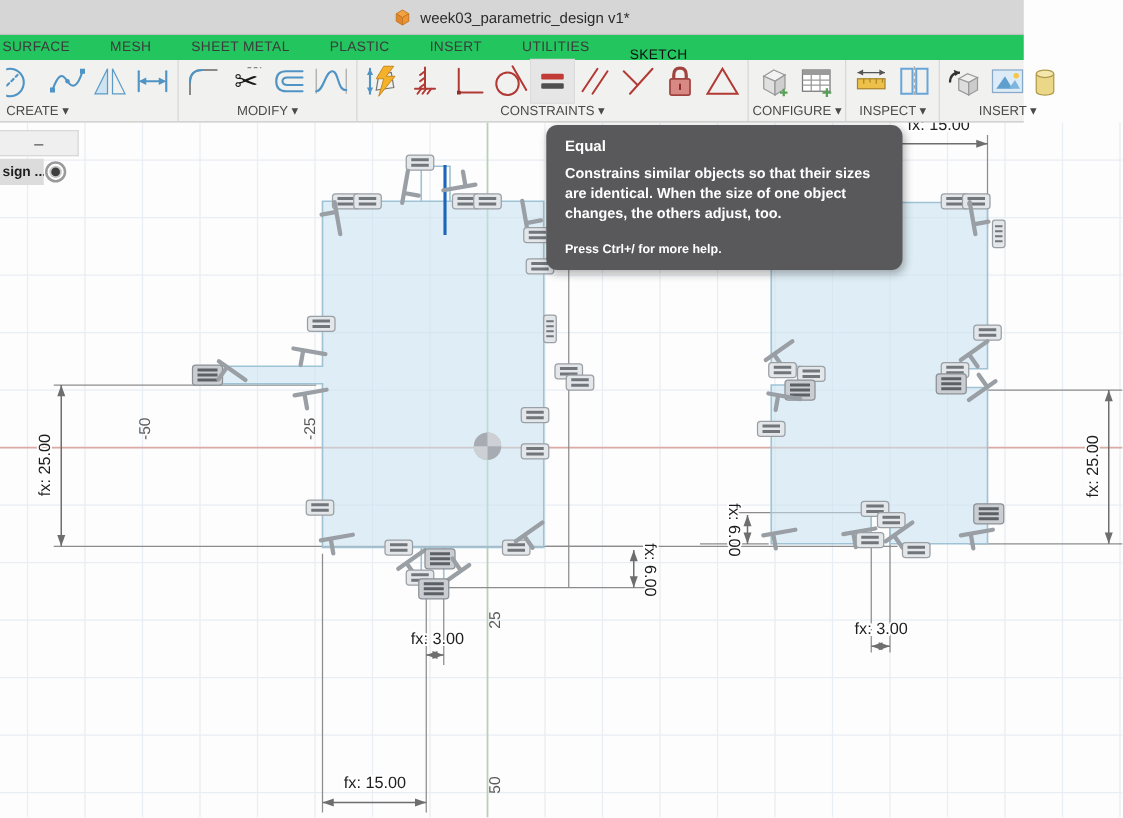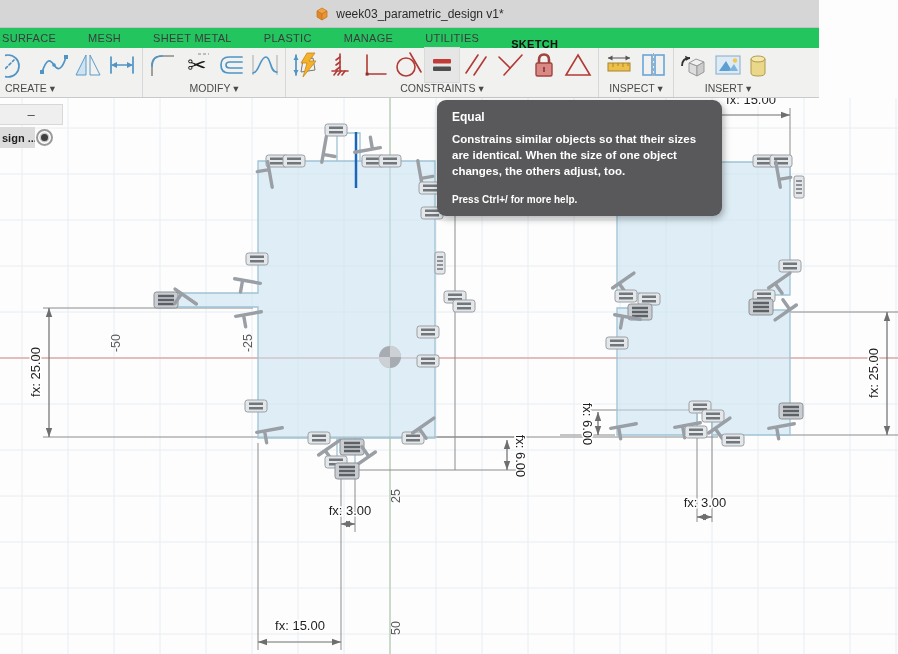--- a/index.html
+++ b/index.html
@@ -6,21 +6,21 @@
   body{width:898px;height:654px;overflow:hidden;position:relative;background:#fdfdfd;
        font-family:"Liberation Sans",sans-serif;-webkit-font-smoothing:antialiased;}
   #sk{position:absolute;left:0;top:0;z-index:0;font-family:"Liberation Sans",sans-serif;}
   
   #header{position:absolute;left:0;top:0;width:819px;z-index:2;border-radius:17px;}
   .titlebar{height:27px;background:#d6d6d6;border-bottom:1px solid #c2c2c2;display:flex;
             align-items:center;justify-content:center;gap:7px;font-size:12px;color:#2b2b2b;}
   .tabbar{height:20px;background:#22c55e;display:flex;gap:32px;padding-left:2px;
           font-size:11px;color:#3c3c3c;align-items:stretch;letter-spacing:.3px;}
   .tab{display:flex;align-items:center;cursor:default;}
-  .tab.active{font-weight:bold;color:#101010;box-shadow:inset 0 -3px 0 #1a1a1a;padding:0 10px;margin:16px -10px;}
+  .tab.active{font-weight:normal;color:#101010;box-shadow:inset 0 -3px 0 #1a1a1a;padding:0 10px;margin:16px -10px;}
   .toolbar{height:49px;background:#f1f1f0;border-bottom:1px solid #c9c9c9;display:flex;}
   .tgroup{display:flex;flex-direction:column;border-right:1px solid #d8d8d8;padding:0 3px;}
   .tgroup:last-child{border-right:none;}
   .icons{display:flex;flex:1;align-items:center;}
   .icell{width:34px;height:34px;display:flex;align-items:center;justify-content:center;}
   .icell.active{background:#e6e6e6;outline:1px solid #dadada;}
   .glabel{font-size:10.5px;color:#4a4a4a;text-align:center;padding-bottom:3px;white-space:nowrap;}
   .glabel.left{text-align:left;padding-left:2px;}
   #toolbar svg .sb{stroke:#4f94c4;fill:none;stroke-width:1.7;stroke-linecap:round;}
   #toolbar svg .fb{fill:#4f94c4;stroke:none;}
@@ -372,21 +372,21 @@
       <path d="M2 4 L7 7 L7 13 L2 10 Z" fill="#e0862c" stroke="#c87820" stroke-width="0.8"></path>
       <path d="M7 7 L12 4 L12 10 L7 13 Z" fill="#ea9436" stroke="#c87820" stroke-width="0.8"></path>
     </svg>
     <span>week03_parametric_design v1*</span>
   </div>
   <div class="tabbar" id="tabbar">
       <div class="tab">SURFACE</div>
       <div class="tab">MESH</div>
       <div class="tab">SHEET METAL</div>
       <div class="tab">PLASTIC</div>
-      <div class="tab">MANAGE</div>
+      <div class="tab">INSERT</div>
       <div class="tab">UTILITIES</div>
       <div class="tab active">SKETCH</div>
     </div>
   <div class="toolbar" id="toolbar">
       <div class="tgroup">
         <div class="icons">
           <div class="icell">
             <svg width="30" height="30" viewBox="0 0 30 30">
               <circle cx="3" cy="16" r="11" class="sb"></circle>
               <line x1="-3" y1="22" x2="9" y2="10" class="sb" stroke-dasharray="2.5 2.5"></line>
@@ -502,20 +502,41 @@
               <line x1="15" y1="17" x2="15" y2="22" stroke="#8f2f2b" stroke-width="1.6"></line>
             </svg>
           </div>
           <div class="icell">
             <svg width="30" height="30" viewBox="0 0 30 30">
               <path d="M15 5 L27 25 L3 25 Z" class="sr" stroke-width="2"></path>
             </svg>
           </div>
         </div>
         <div class="glabel">CONSTRAINTS ▾</div>
+      </div>
+      <div class="tgroup">
+        <div class="icons">
+          <div class="icell">
+            <svg width="30" height="30" viewBox="0 0 30 30">
+              <path d="M7 11 L15 6 L24 10 L16 15 Z" fill="#f2f2f2" stroke="#999"></path>
+              <path d="M7 11 L16 15 L16 26 L7 21 Z" fill="#e0e0e0" stroke="#999"></path>
+              <path d="M16 15 L24 10 L24 21 L16 26 Z" fill="#cfcfcf" stroke="#999"></path>
+              <path d="M20 24 h6 M23 21 v6" stroke="#58a058" stroke-width="1.8"></path>
+            </svg>
+          </div>
+          <div class="icell">
+            <svg width="30" height="30" viewBox="0 0 30 30">
+              <rect x="4" y="6" width="22" height="17" fill="#fff" stroke="#777"></rect>
+              <rect x="4" y="6" width="22" height="4" fill="#9a9a9a"></rect>
+              <path d="M4 14 h22 M4 18 h22 M11 10 v13 M18 10 v13" stroke="#999"></path>
+              <path d="M20 24 h7 M23.5 20.5 v7" stroke="#58a058" stroke-width="1.8"></path>
+            </svg>
+          </div>
+        </div>
+        <div class="glabel">CONFIGURE ▾</div>
       </div>
       <div class="tgroup">
         <div class="icons">
           <div class="icell">
             <svg width="30" height="30" viewBox="0 0 30 30">
               <line x1="4" y1="8" x2="26" y2="8" stroke="#555"></line>
               <path d="M4 8 l4.5 -2.4 v4.8 Z M26 8 l-4.5 -2.4 v4.8 Z" fill="#555"></path>
               <rect x="4" y="13" width="22" height="8" fill="#eec04a" stroke="#a8852c"></rect>
               <path d="M9 13 v4 M14 13 v3 M19 13 v4 M24 13 v3" stroke="#a8852c"></path>
             </svg>

